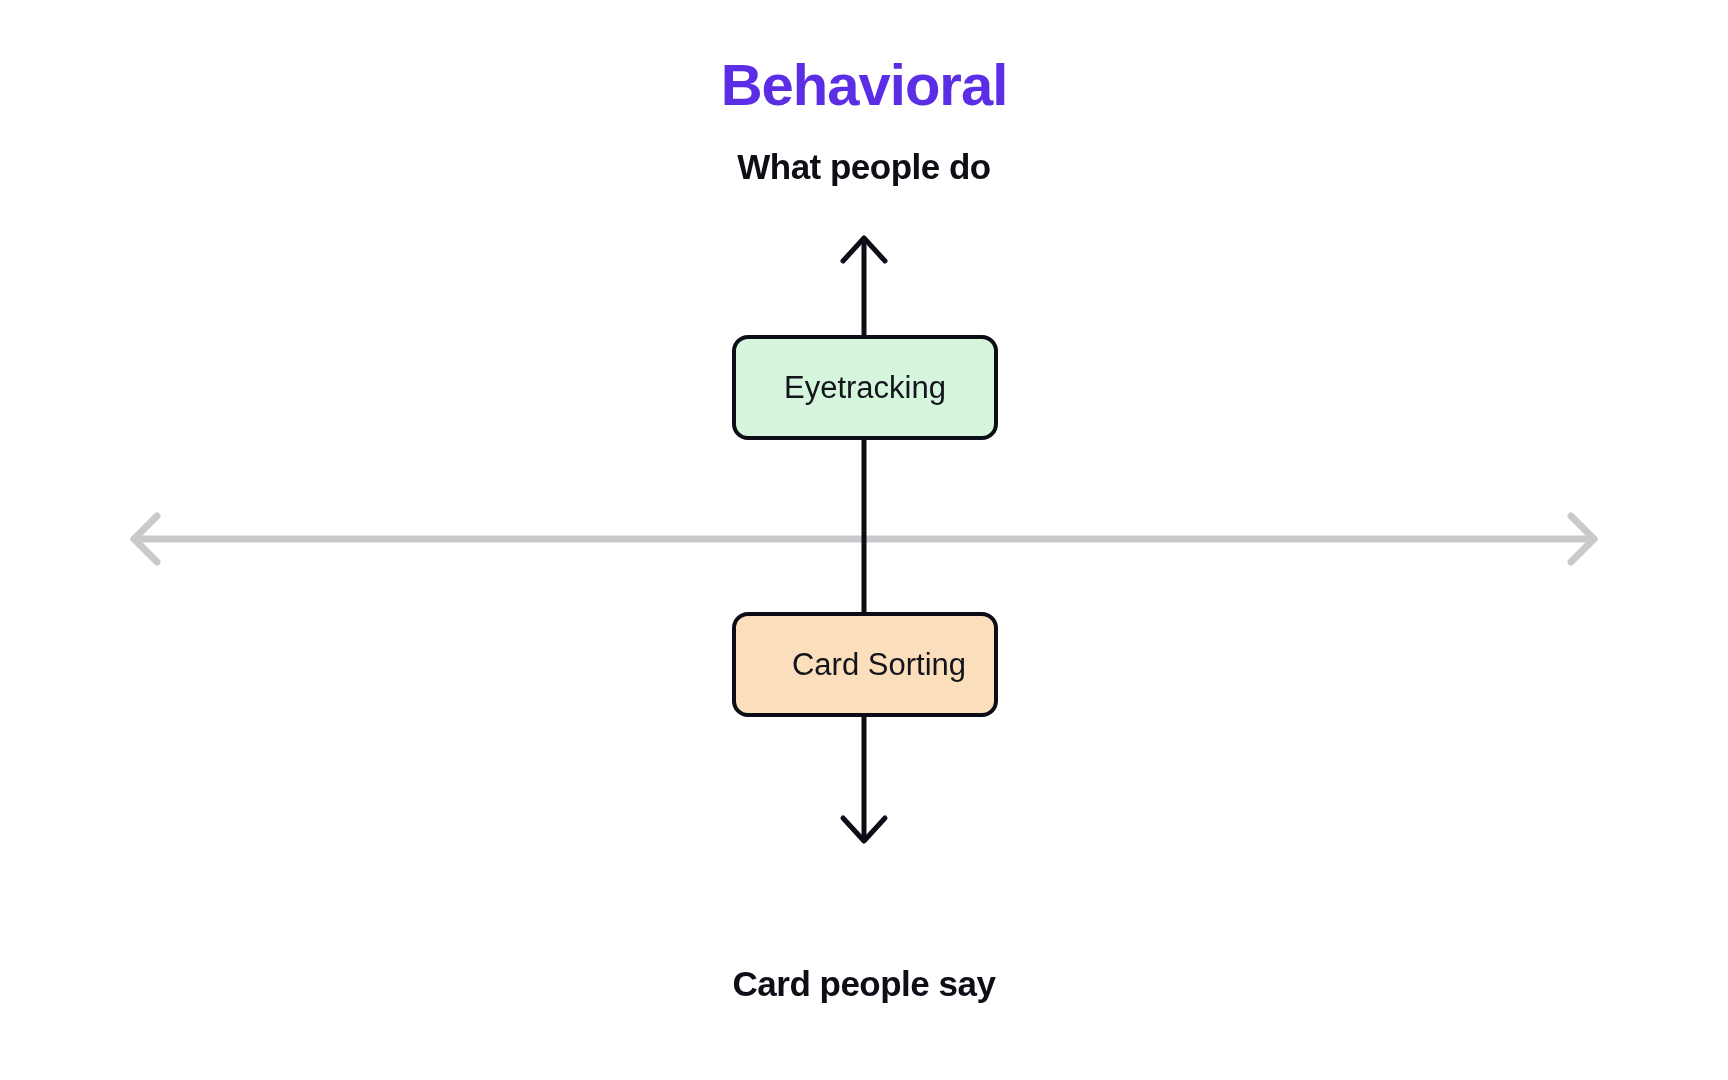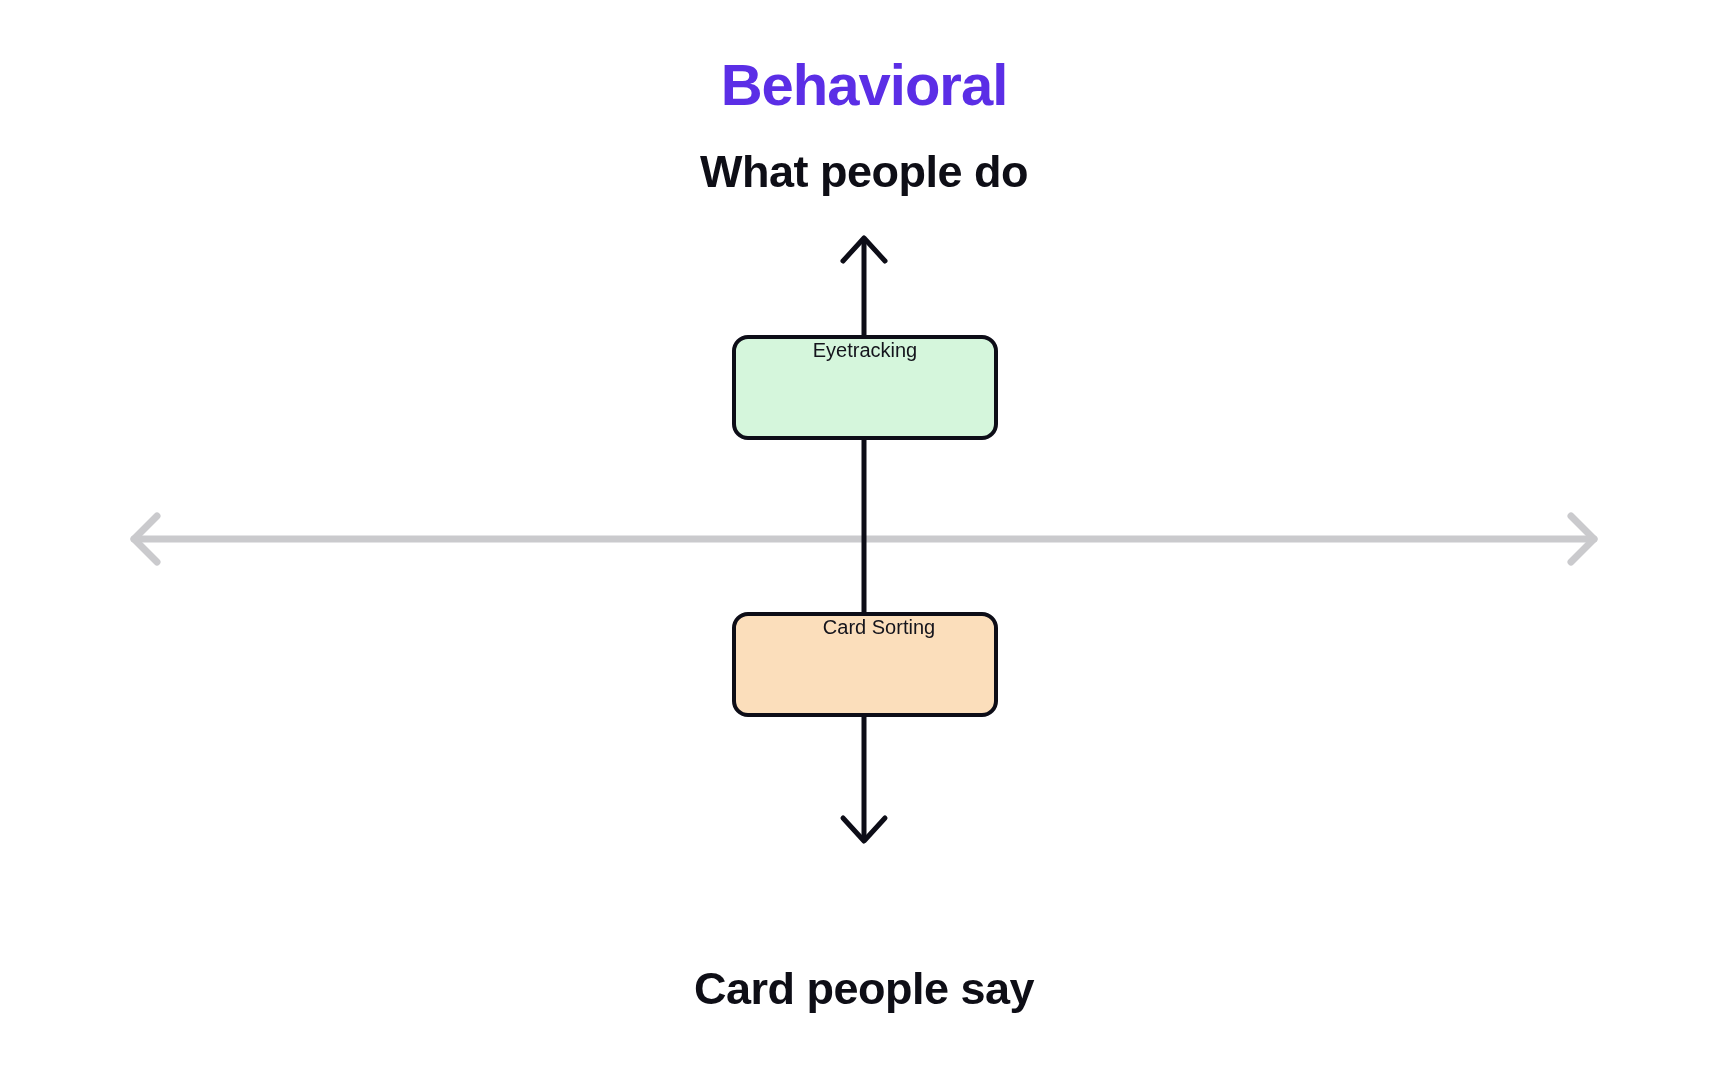--- a/index.html
+++ b/index.html
@@ -38,21 +38,21 @@
     line-height: 1;
     color: var(--axis-title);
   }
   .axis-title.top { top: 56px; }
   .axis-title.bottom { top: 882px; }
   .axis-subtitle {
     position: absolute;
     left: 0;
     width: 1728px;
     text-align: center;
-    font-size: 45px;
+    font-size: 35px;
     font-weight: 700;
     letter-spacing: -0.5px;
     line-height: 1;
     color: var(--subtitle-text);
   }
   .axis-subtitle.top { top: 149px; }
   .axis-subtitle.bottom { top: 966px; }
   .arrows {
     position: absolute;
     top: 0;
@@ -74,23 +74,23 @@
     stroke-linejoin: round;
     fill: none;
   }
   .node {
     position: absolute;
     width: 266px;
     height: 105px;
     border: 4px solid var(--node-border);
     border-radius: 16px;
     display: flex;
-    align-items: flex-start;
+    align-items: center;
     justify-content: center;
-    font-size: 20px;
+    font-size: 31px;
     color: var(--node-text);
   }
   .node.behavioral { background: var(--behavioral-fill); }
   .node.attitudinal { background: var(--attitudinal-fill); }
   .node-eyetracking  { left: 732px;  top: 335px; }
   .node-ab-testing   { left: 1182px; top: 335px; }
   .node-focus-groups { left: 282px;  top: 636px; }
   .node-card-sorting { left: 732px;  top: 612px; padding-left: 28px; }
 </style>
 </head>

